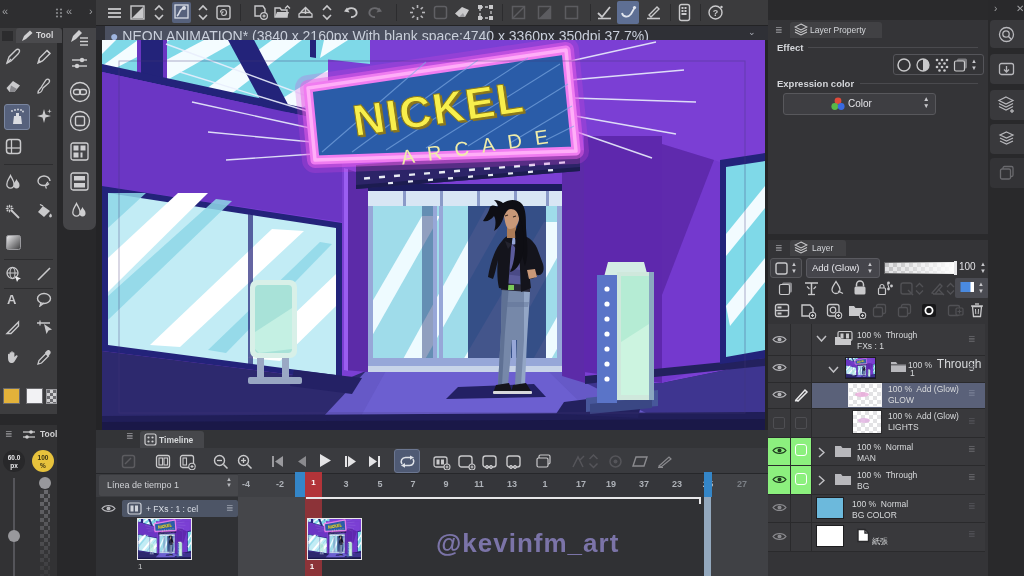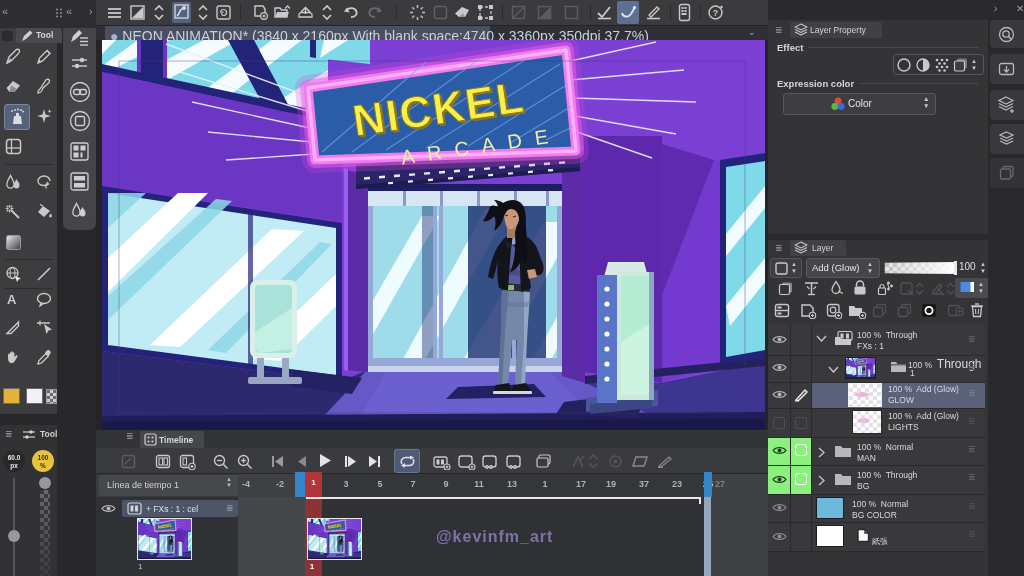--- a/index.html
+++ b/index.html
@@ -651,21 +651,21 @@
       <span class="abs" style="left:309px;width:16px;text-align:center;">7</span>
       <span class="abs" style="left:342px;width:16px;text-align:center;">9</span>
       <span class="abs" style="left:375px;width:16px;text-align:center;">11</span>
       <span class="abs" style="left:408px;width:16px;text-align:center;">13</span>
       <span class="abs" style="left:441px;width:16px;text-align:center;">1</span>
       <span class="abs" style="left:474px;width:16px;text-align:right;">17</span>
       <span class="abs" style="left:507px;width:16px;text-align:center;">19</span>
       <span class="abs" style="left:540px;width:16px;text-align:center;">37</span>
       <span class="abs" style="left:573px;width:16px;text-align:center;">23</span>
       <span class="abs" style="left:604px;width:16px;text-align:center;color:#e8eaec;">25</span>
-      <span class="abs" style="left:616px;width:16px;text-align:center;color:#7c8086;">27</span>
+      <span class="abs" style="left:638px;width:16px;text-align:center;color:#7c8086;">27</span>
     </div>
 
     <div class="abs" style="left:199px;top:42px;width:10px;height:25px;background:#3486c8;"></div>
     <div class="abs" style="left:608px;top:42px;width:8px;height:25px;background:#3486c8;"></div>
     <div class="abs" style="left:608px;top:67px;width:7px;height:79px;background:#93a8bd;"></div>
     <div class="abs" style="left:209px;top:42px;width:17px;height:25px;background:#b23439;"></div>
     <div class="abs" style="left:209px;top:67px;width:17px;height:79px;background:#8c3338;"></div>
     <div class="abs" style="left:209px;top:48px;width:17px;text-align:center;color:#fff;font-size:8px;font-weight:bold;">1</div>
     <div class="abs" style="left:209px;top:132px;width:14px;text-align:center;color:#fff;font-size:8px;font-weight:bold;">1</div>
 
@@ -681,21 +681,21 @@
           <use href="#art"></use>
         </svg>
     </div>
     <div class="abs" style="left:42px;top:132px;color:#c8cacc;font-size:8px;">1</div>
     <div class="abs" style="left:211px;top:88px;width:55px;height:42px;border:1px solid #e8e8ea;background:#7b3fd4;overflow:hidden;">
       <svg width="53" height="40" viewBox="6 0 663 390" preserveAspectRatio="none">
           <use href="#art"></use>
         </svg>
     </div>
 
-    <div class="abs" style="left:340px;top:98px;color:#7b74a8;font-size:16px;font-weight:bold;letter-spacing:1px;">@kevinfm_art</div>
+    <div class="abs" style="left:340px;top:98px;color:#7b74a8;font-size:26px;font-weight:bold;letter-spacing:1px;">@kevinfm_art</div>
     <div id="tlicons">
       <div class="abs" style="left:30px;top:1px;color:#9a9b9e;font-size:9px;">≣</div>
       <svg class="ic" style="left:48px;top:3px" width="13" height="13">
           <rect x="1" y="1" width="11" height="11" rx="2" fill="none" stroke="#cfcfd1" stroke-width="1.2"></rect>
           <circle cx="4.5" cy="4.5" r="1.1" fill="#cfcfd1"></circle>
           <circle cx="8.5" cy="4.5" r="1.1" fill="#cfcfd1"></circle>
           <circle cx="4.5" cy="8.5" r="1.1" fill="#cfcfd1"></circle>
           <circle cx="8.5" cy="8.5" r="1.1" fill="#cfcfd1"></circle>
         </svg>
 

